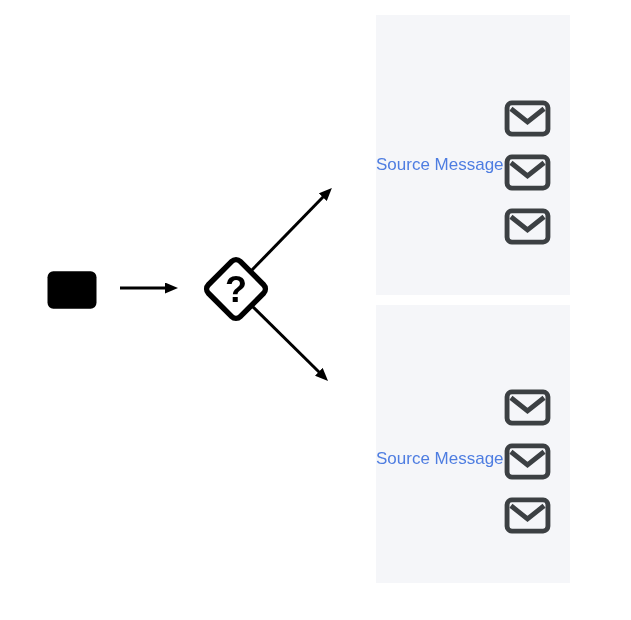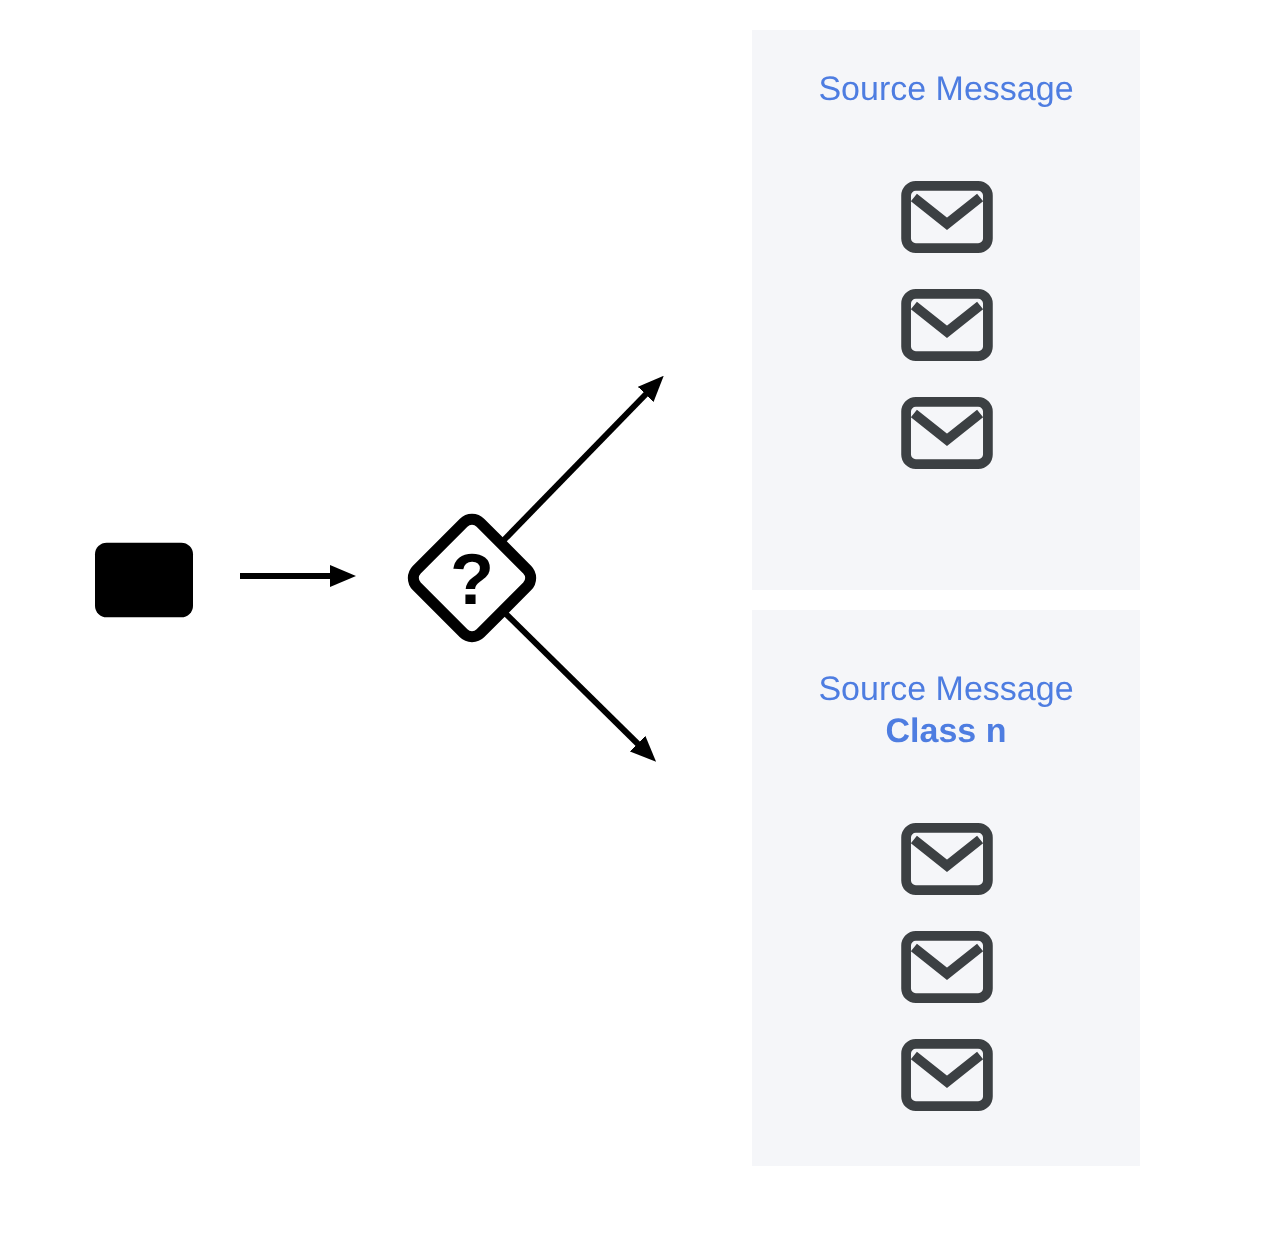--- a/index.html
+++ b/index.html
@@ -65,21 +65,21 @@
     font-weight: 700;
   }
 
   
   .panel {
     position: absolute;
     left: 376px;
     width: 194px;
     background: var(--panel-background, #f5f6f9);
     display: flex;
-    flex-direction: column;
+    flex-direction: row;
     align-items: center;
   }
   .panel-1 { top: 15px;  height: 280px; }
   .panel-n { top: 305px; height: 278px; }
 
   .panel-title {
     margin-top: 19px;
     text-align: center;
     color: var(--title-blue, #4e7de1);
     font-size: 17px;
@@ -149,21 +149,20 @@
         <svg class="mail" viewBox="0 0 48 38">
         <rect x="3" y="3" width="42" height="32" rx="5"></rect>
         <path d="M7 9 L24 22.5 L41 9"></path>
       </svg>
       </div>
   </section>
 
   <section class="panel panel-n">
     <div class="panel-title">
       <div>Source Message</div>
-      <div class="class-label">Class n</div>
     </div>
     <div class="mail-stack">
       <svg class="mail" viewBox="0 0 48 38">
         <rect x="3" y="3" width="42" height="32" rx="5"></rect>
         <path d="M7 9 L24 22.5 L41 9"></path>
       </svg>
     <svg class="mail" viewBox="0 0 48 38">
         <rect x="3" y="3" width="42" height="32" rx="5"></rect>
         <path d="M7 9 L24 22.5 L41 9"></path>
       </svg>

